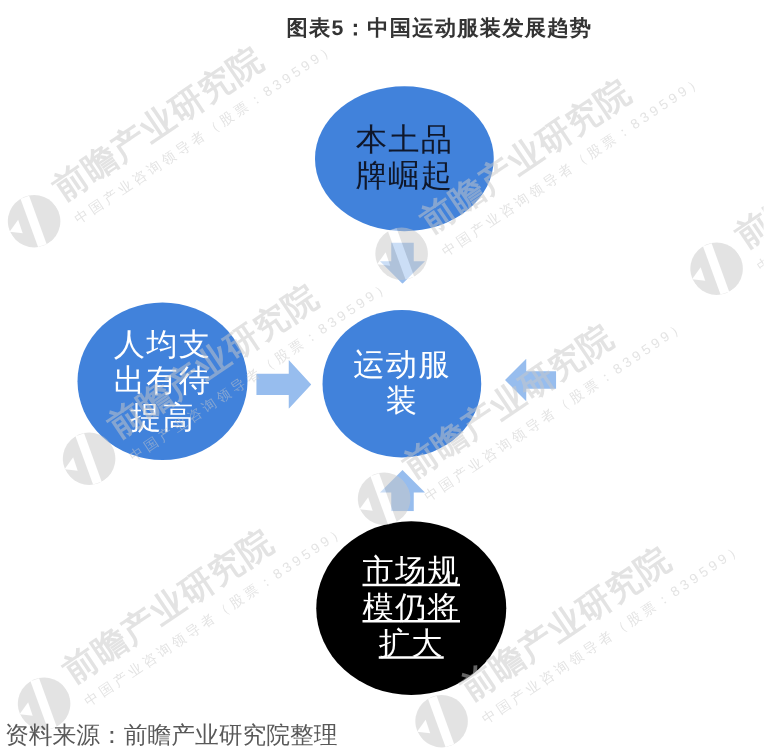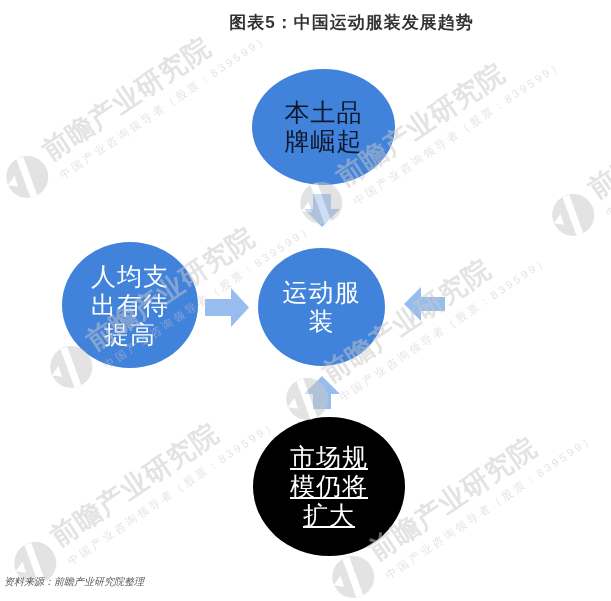--- a/index.html
+++ b/index.html
@@ -40,21 +40,21 @@
   .wm-main { font-size:27px; font-weight:bold; letter-spacing:1px; }
   .wm-sub  { font-size:11px; letter-spacing:3px; margin-top:2px; }
   .wm1 { left:6px;   top:150px; }
   .wm2 { left:300px; top:176px; }
   .wm3 { left:552px; top:188px; }
   .wm4 { left:50px;  top:340px; }
   .wm5 { left:286px; top:372px; }
   .wm6 { left:14px;  top:536px; }
   .wm7 { left:332px; top:550px; }
   
-  .footer-source { position:absolute; left:4px;  top:575px; font-size:10px; z-index:3;font-style:italic; }
+  .footer-source { position:absolute; left:4px;  top:575px; font-size:19px; z-index:3; }
   .footer-credit { position:absolute; right:3px; top:575px; font-size:13px; z-index:3; }
 </style>
 </head>
 <body>
 
 <div class="page">
 
   <div class="title" style="color: rgb(51, 51, 51);">图表5：中国运动服装发展趋势</div>
 
   <div class="node node-top" style="background-color: rgb(65, 130, 219); color: #0f172a;">本土品

